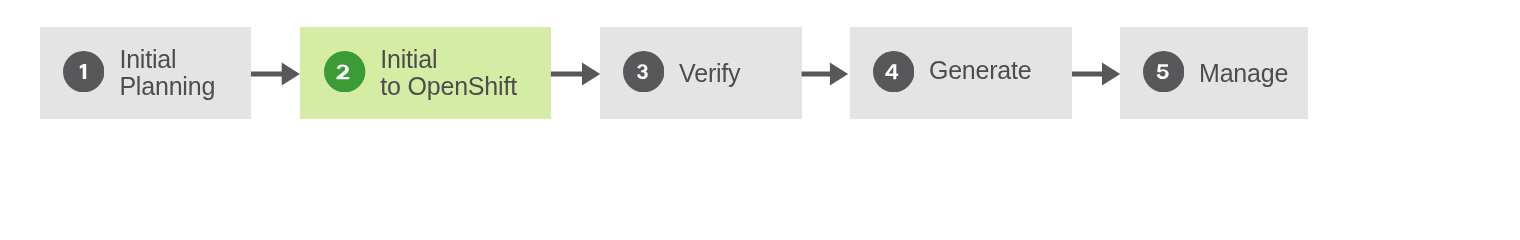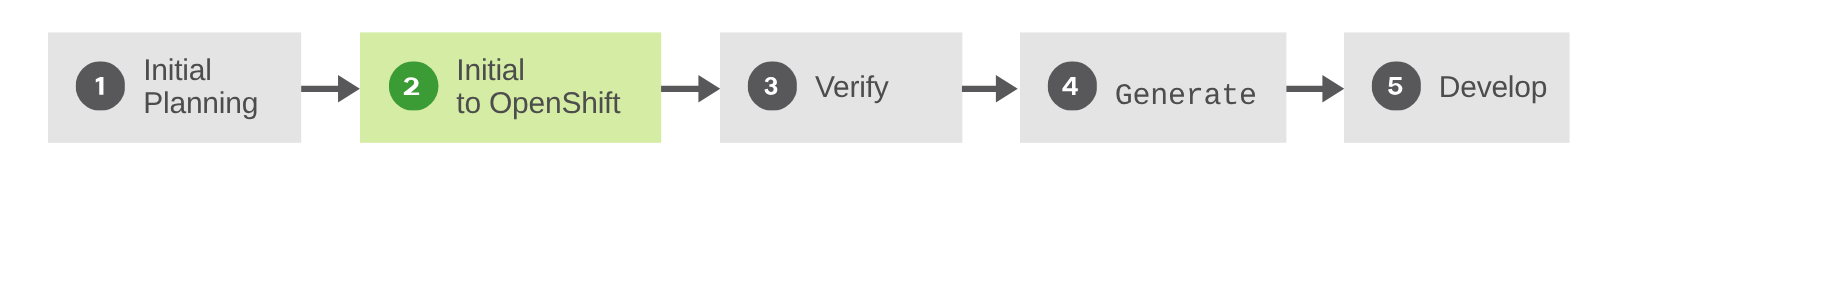--- a/index.html
+++ b/index.html
@@ -66,32 +66,32 @@
 
   <div class="step-box" style="left:810px;width:221.5px;background:#e4e4e4;"></div>
   <div class="badge" style="left:833px;">
     <svg width="41.4" height="41.4" viewBox="0 0 41.4 41.4">
       <circle cx="20.7" cy="20.7" r="20.7" fill="#58585b"></circle>
       <g transform="translate(11.804,13.200) scale(0.01418,0.01500)">
         <path fill="#ffffff" d="M600,1000 V790 H35 V640 L530,0 H810 V625 H945 V790 H810 V1000 Z M600,625 V195 L265,625 Z"></path>
       </g>
     </svg>
   </div>
-  <div class="step-label" style="left:888.9px;top:68px;font-family:Liberation Mono, monospace;">Generate</div>
+  <div class="step-label" style="left:888.9px;top:57px;">Generate</div>
 
   <div class="step-box" style="left:1080px;width:201.5px;background:#e4e4e4;"></div>
   <div class="badge" style="left:1103px;">
     <svg width="41.4" height="41.4" viewBox="0 0 41.4 41.4">
       <circle cx="20.7" cy="20.7" r="20.7" fill="#58585b"></circle>
       <g transform="translate(12.898,13.200) scale(0.01458,0.01468)">
         <path fill="#ffffff" d="M465,1015 Q295,1015 188,932 Q81,849 55,705 L270,660 Q287,748 340,794 Q393,840 470,840 Q553,840 605,789 Q657,738 657,655 Q657,572 606,522 Q555,472 472,472 Q410,472 363,497 Q316,522 290,565 L95,540 L155,0 H830 V175 H325 L295,420 Q330,385 385,365 Q440,345 505,345 Q670,345 774,448 Q878,551 878,650 Q878,810 765,912 Q652,1015 465,1015 Z"></path>
       </g>
     </svg>
   </div>
-  <div class="step-label" style="left:1159px;top:59.6px;">Develop</div>
+  <div class="step-label" style="left:1159px;top:59.6px;">Manage</div>
 
   <div class="step-box" style="left:1330px;width:192px;background:#e4e4e4;"></div>
   <div class="badge" style="left:1353px;">
     <svg width="41.4" height="41.4" viewBox="0 0 41.4 41.4">
       <circle cx="20.7" cy="20.7" r="20.7" fill="#58585b"></circle>
       <g transform="translate(12.364,13.611) scale(0.01560,0.01408)">
         <path fill="#ffffff" d="M530,1015 Q335,1015 213,888 Q92,761 92,525 Q92,262 235,124 Q378,-15 620,-15 Q770,-15 890,28 V215 Q785,168 660,168 Q515,168 432,258 Q349,348 340,505 Q388,435 456,400 Q524,365 606,365 Q762,365 866,458 Q970,551 970,690 Q970,830 846,922 Q722,1015 530,1015 Z M530,852 Q622,852 676,805 Q730,758 730,688 Q730,618 676,571 Q622,524 530,524 Q438,524 384,571 Q330,618 330,688 Q330,758 384,805 Q438,852 530,852 Z"></path>
       </g>
     </svg>
   </div>

